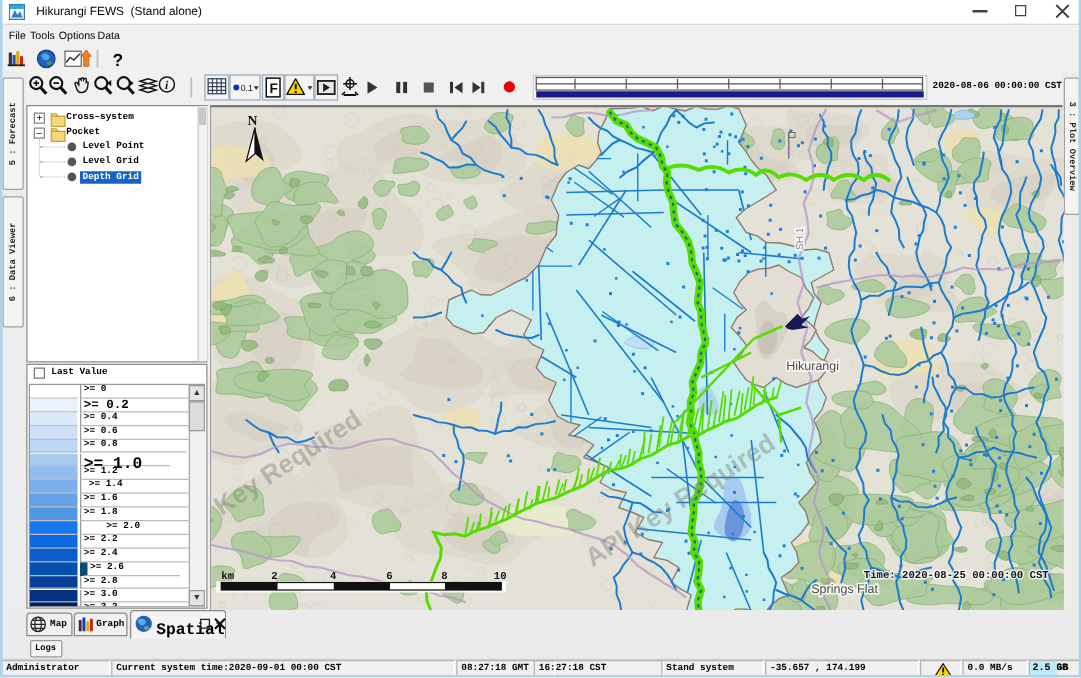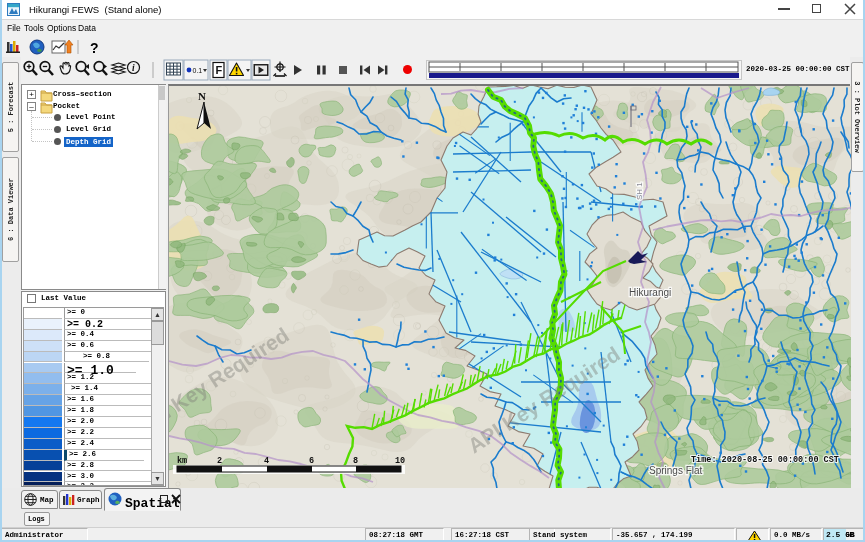--- a/index.html
+++ b/index.html
@@ -144,30 +144,30 @@
 <line x1="3" y1="7" x2="312" y2="7" stroke="#555"></line>
     <line x1="34" y1="3" x2="34" y2="11" stroke="#555"></line>
     <line x1="75" y1="3" x2="75" y2="11" stroke="#555"></line>
     <line x1="116" y1="3" x2="116" y2="11" stroke="#555"></line>
     <line x1="157" y1="3" x2="157" y2="11" stroke="#555"></line>
     <line x1="198" y1="3" x2="198" y2="11" stroke="#555"></line>
     <line x1="239" y1="3" x2="239" y2="11" stroke="#555"></line>
     <line x1="280" y1="3" x2="280" y2="11" stroke="#555"></line>
     <rect x="3" y="13" width="310" height="5" fill="#1a1a8c"></rect>
   </svg>
-<div class="abs mono" style="left:746px;top:65px;font-size:7.5px;letter-spacing:0px;color:#000">2020-03-25 00:00:00 CST</div>
+<div class="abs mono" style="left:746px;top:65px;font-size:7.5px;letter-spacing:0px;color:#000">2020-08-06 00:00:00 CST</div>
 <div class="abs" style="left:21px;top:84px;width:145px;height:206px;background:#fff;border:1px solid #8a8a8a"></div>
 <div class="abs" style="left:158px;top:85px;width:8px;height:204px;background:#f2f2f2;border-left:1px solid #ccc"></div>
 <div class="abs" style="left:159px;top:86px;width:6px;height:14px;background:#c8c8c8"></div>
 <div class="abs" style="left:27px;top:90px;width:9px;height:9px;border:1px solid #848484;background:#fff;font-size:8px;line-height:7px;text-align:center;color:#000">+</div>
 <svg class="abs" style="left:40px;top:89px" width="13" height="13">
     <path d="M1,2 L5,2 L6.5,4 L12,4 L12,12 L1,12 Z" fill="#f4d87c" stroke="#c8a040"></path>
     <path d="M1,4 L12,4" stroke="#c8a040"></path>
   </svg>
-<div class="abs mono" style="left:53px;top:90px;font-size:7.5px;color:#000">Cross–section</div>
+<div class="abs mono" style="left:53px;top:90px;font-size:7.5px;color:#000">Cross–system</div>
 <div class="abs" style="left:27px;top:102px;width:9px;height:9px;border:1px solid #848484;background:#fff;font-size:8px;line-height:7px;text-align:center;color:#000">–</div>
 <svg class="abs" style="left:40px;top:101px" width="13" height="13">
     <path d="M1,2 L5,2 L6.5,4 L12,4 L12,12 L1,12 Z" fill="#f4d87c" stroke="#c8a040"></path>
     <path d="M1,4 L12,4" stroke="#c8a040"></path>
   </svg>
 <div class="abs mono" style="left:53px;top:102px;font-size:7.5px;color:#000">Pocket</div>
 <div class="abs" style="left:31px;top:111px;width:1px;height:30px;border-left:1px dotted #c4c4c4"></div>
 <div class="abs" style="left:32px;top:117px;width:20px;height:1px;border-top:1px dotted #c4c4c4"></div>
 <div class="abs" style="left:54px;top:114px;width:7px;height:7px;border-radius:50%;background:#555"></div>
 <div class="abs mono" style="left:66px;top:113px;font-size:7.5px;color:#000">Level Point</div>
@@ -183,39 +183,39 @@
 <div class="abs" style="left:23px;top:307px;width:141px;height:179px;border:1px solid #9a9a9a;background:#fff;overflow:hidden">
     <div class="abs" style="left:0;top:0.0px;width:38px;height:10.9px;background:#ffffff;border-bottom:1px solid #bbb"></div>
     <div class="abs mono" style="left:40px;top:0.0px;width:87px;height:10.9px;font-size:7.5px;border-left:1px solid #999;border-bottom:1px solid #bbb;padding-left:2px">&gt;= 0</div>
     <div class="abs" style="left:0;top:10.9px;width:38px;height:10.9px;background:#eaf2fc;border-bottom:1px solid #bbb"></div>
     <div class="abs mono" style="left:40px;top:10.9px;width:87px;height:10.9px;font-size:10px;border-left:1px solid #999;border-bottom:1px solid #bbb;padding-left:2px">&gt;= 0.2</div>
     <div class="abs" style="left:0;top:21.8px;width:38px;height:10.9px;background:#dcE9fa;border-bottom:1px solid #bbb"></div>
     <div class="abs mono" style="left:40px;top:21.8px;width:87px;height:10.9px;font-size:7.5px;border-left:1px solid #999;border-bottom:1px solid #bbb;padding-left:2px">&gt;= 0.4</div>
     <div class="abs" style="left:0;top:32.7px;width:38px;height:10.9px;background:#cde0f7;border-bottom:1px solid #bbb"></div>
     <div class="abs mono" style="left:40px;top:32.7px;width:91px;height:10.9px;font-size:7.5px;border-left:1px solid #999;border-bottom:1px solid #bbb;padding-left:2px">&gt;= 0.6</div>
     <div class="abs" style="left:0;top:43.6px;width:38px;height:10.9px;background:#bcd6f4;border-bottom:1px solid #bbb"></div>
-    <div class="abs mono" style="left:40px;top:43.6px;width:85px;height:10.9px;font-size:7.5px;border-left:1px solid #999;border-bottom:1px solid #bbb;padding-left:18px">&gt;= 0.8</div>
+    <div class="abs mono" style="left:40px;top:43.6px;width:85px;height:10.9px;font-size:7.5px;border-left:1px solid #999;border-bottom:1px solid #bbb;padding-left:2px">&gt;= 0.8</div>
     <div class="abs" style="left:0;top:54.5px;width:38px;height:10.9px;background:#a8caf1;border-bottom:1px solid #bbb"></div>
     <div class="abs mono" style="left:40px;top:54.5px;width:72px;height:10.9px;font-size:13px;border-left:1px solid #999;border-bottom:1px solid #bbb;padding-left:2px">&gt;= 1.0</div>
     <div class="abs" style="left:0;top:65.4px;width:38px;height:10.9px;background:#92bdee;border-bottom:1px solid #bbb"></div>
     <div class="abs mono" style="left:40px;top:65.4px;width:87px;height:10.9px;font-size:7.5px;border-left:1px solid #999;border-bottom:1px solid #bbb;padding-left:2px">&gt;= 1.2</div>
     <div class="abs" style="left:0;top:76.3px;width:38px;height:10.9px;background:#7cb0ea;border-bottom:1px solid #bbb"></div>
     <div class="abs mono" style="left:40px;top:76.3px;width:87px;height:10.9px;font-size:7.5px;border-left:1px solid #999;border-bottom:1px solid #bbb;padding-left:6px">&gt;= 1.4</div>
     <div class="abs" style="left:0;top:87.2px;width:38px;height:10.9px;background:#66a3e6;border-bottom:1px solid #bbb"></div>
     <div class="abs mono" style="left:40px;top:87.2px;width:87px;height:10.9px;font-size:7.5px;border-left:1px solid #999;border-bottom:1px solid #bbb;padding-left:2px">&gt;= 1.6</div>
     <div class="abs" style="left:0;top:98.1px;width:38px;height:10.9px;background:#5096e2;border-bottom:1px solid #bbb"></div>
     <div class="abs mono" style="left:40px;top:98.1px;width:87px;height:10.9px;font-size:7.5px;border-left:1px solid #999;border-bottom:1px solid #bbb;padding-left:2px">&gt;= 1.8</div>
     <div class="abs" style="left:0;top:109.0px;width:38px;height:10.9px;background:#1478f0;border-bottom:1px solid #bbb"></div>
-    <div class="abs mono" style="left:40px;top:109.0px;width:87px;height:10.9px;font-size:7.5px;border-left:1px solid #999;border-bottom:1px solid #bbb;padding-left:2px">&gt;= 2.0</div>
+    <div class="abs mono" style="left:40px;top:109.0px;width:87px;height:10.9px;font-size:7.5px;border-left:1px solid #999;border-bottom:1px solid #bbb;padding-left:20px">&gt;= 2.0</div>
     <div class="abs" style="left:0;top:119.9px;width:38px;height:10.9px;background:#0c6ae0;border-bottom:1px solid #bbb"></div>
     <div class="abs mono" style="left:40px;top:119.9px;width:87px;height:10.9px;font-size:7.5px;border-left:1px solid #999;border-bottom:1px solid #bbb;padding-left:2px">&gt;= 2.2</div>
     <div class="abs" style="left:0;top:130.8px;width:38px;height:10.9px;background:#0a5cc8;border-bottom:1px solid #bbb"></div>
     <div class="abs mono" style="left:40px;top:130.8px;width:87px;height:10.9px;font-size:7.5px;border-left:1px solid #999;border-bottom:1px solid #bbb;padding-left:2px">&gt;= 2.4</div>
     <div class="abs" style="left:0;top:141.7px;width:38px;height:10.9px;background:#0850b0;border-bottom:1px solid #bbb"></div>
-    <div class="abs mono" style="left:40px;top:141.7px;width:80px;height:10.9px;font-size:7.5px;border-left:3px solid #0c4a6e;border-bottom:1px solid #bbb;padding-left:2px">&gt;= 2.6</div>
+    <div class="abs mono" style="left:40px;top:141.7px;width:80px;height:10.9px;font-size:7.5px;border-left:6px solid #0c4a6e;border-bottom:1px solid #bbb;padding-left:2px">&gt;= 2.6</div>
     <div class="abs" style="left:0;top:152.6px;width:38px;height:10.9px;background:#064098;border-bottom:1px solid #bbb"></div>
     <div class="abs mono" style="left:40px;top:152.6px;width:97px;height:10.9px;font-size:7.5px;border-left:1px solid #999;border-bottom:1px solid #bbb;padding-left:2px">&gt;= 2.8</div>
     <div class="abs" style="left:0;top:163.5px;width:38px;height:10.9px;background:#053280;border-bottom:1px solid #bbb"></div>
     <div class="abs mono" style="left:40px;top:163.5px;width:87px;height:10.9px;font-size:7.5px;border-left:1px solid #999;border-bottom:1px solid #bbb;padding-left:2px">&gt;= 3.0</div>
     <div class="abs" style="left:0;top:174.4px;width:38px;height:10.9px;background:#041e58;border-bottom:1px solid #bbb"></div>
     <div class="abs mono" style="left:40px;top:174.4px;width:87px;height:10.9px;font-size:7.5px;border-left:1px solid #999;border-bottom:1px solid #bbb;padding-left:2px">&gt;= 3.2</div>
   </div>
 <div class="abs" style="left:151px;top:308px;width:13px;height:177px;background:#f0f0f0;border-left:1px solid #aaa"></div>
 <div class="abs" style="left:151px;top:308px;width:13px;height:13px;background:#e4e4e4;border:1px solid #999;font-size:7px;text-align:center;line-height:11px;color:#333">▲</div>
 <div class="abs" style="left:151px;top:472px;width:13px;height:13px;background:#e4e4e4;border:1px solid #999;font-size:7px;text-align:center;line-height:11px;color:#333">▼</div>
@@ -1366,22 +1366,23 @@
 <div class="abs mono" style="left:125px;top:496px;font-size:13px">Spatial</div>
 <div class="abs" style="left:160px;top:495px;width:8px;height:8px;border:1.4px solid #222"></div>
 <svg class="abs" style="left:171px;top:494px" width="10" height="10">
     <path d="M1,1 L9,9 M9,1 L1,9" stroke="#111" stroke-width="1.8"></path>
   </svg>
 <div class="abs" style="left:24px;top:512px;width:26px;height:14px;background:#f4f4f4;border:1px solid #999;border-radius:2px"></div>
 <div class="abs mono" style="left:28px;top:515px;font-size:7px">Logs</div>
 <div class="abs" style="left:0;top:527px;width:865px;height:15px;background:#f0f0f0;border-top:1px solid #d0d0d0"></div>
 <div class="abs" style="left:0;top:528px;width:865px;height:14px">
     <div class="seg" style="left:1px;width:87px">Administrator</div>
+    <div class="seg" style="left:89px;width:275px">Current system time:2020-09-01 00:00 CST</div>
     <div class="seg" style="left:365px;width:79px">08:27:18 GMT</div>
-    <div class="seg" style="left:451px;width:104px">16:27:18 CST</div>
+    <div class="seg" style="left:427px;width:104px">16:27:18 CST</div>
     <div class="seg" style="left:529px;width:82px">Stand system</div>
     <div class="seg" style="left:612px;width:123px">-35.657 , 174.199</div>
     <div class="seg" style="left:736px;width:33px"></div>
     <div class="seg" style="left:770px;width:52px">0.0 MB/s</div>
     <div class="seg" style="left:823px;width:41px">2.5 GB</div>
   </div>
 <svg class="abs" style="left:747px;top:530px" width="15" height="12">
     <path d="M7.5,1 L14,11 L1,11 Z" fill="#ffd700" stroke="#111" stroke-width="1"></path>
     <rect x="6.8" y="4" width="1.5" height="4" fill="#111"></rect>
     <rect x="6.8" y="9" width="1.5" height="1.4" fill="#111"></rect>

